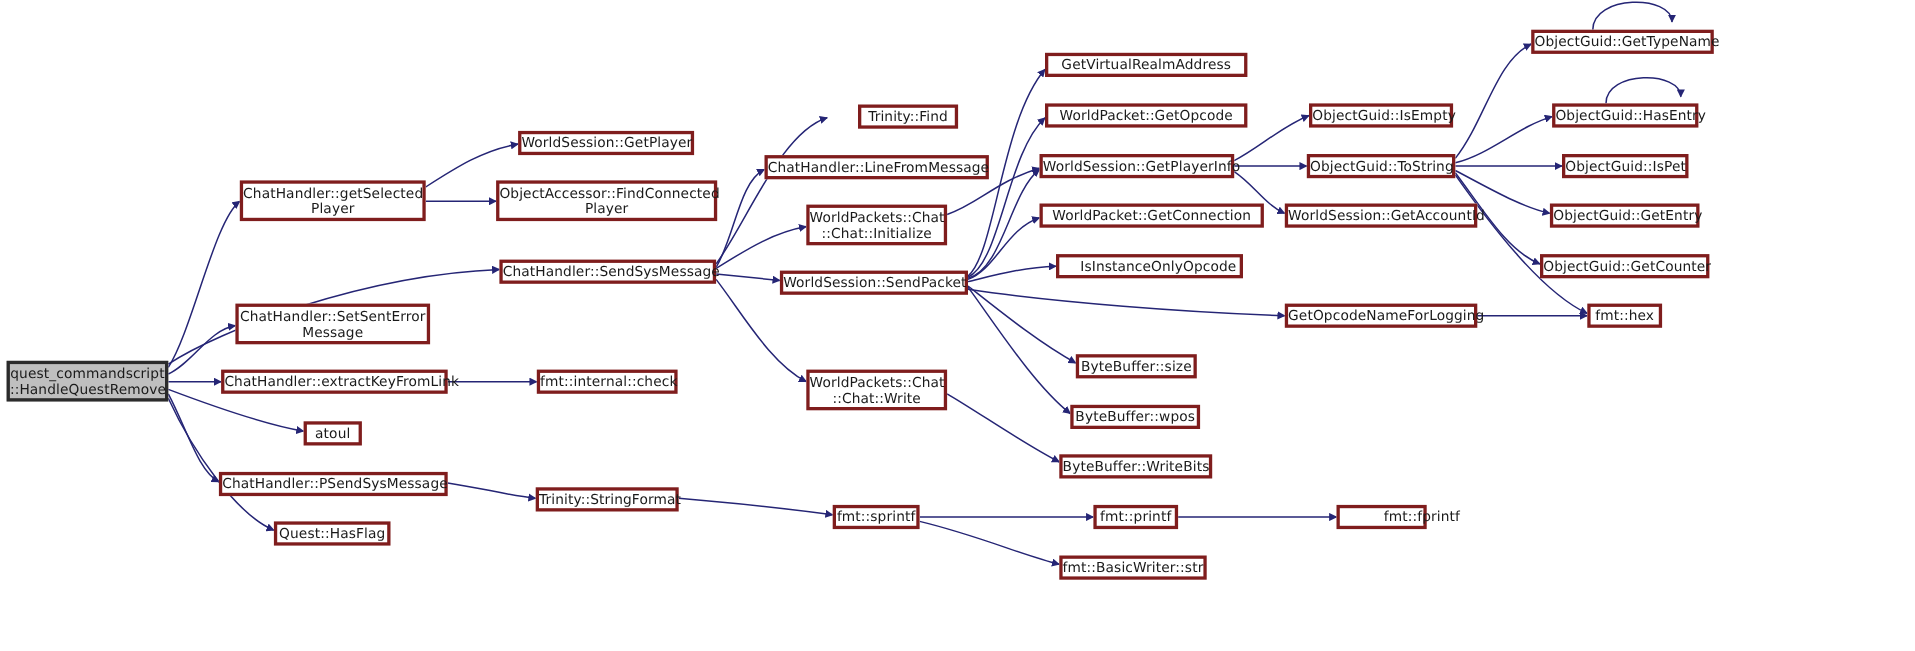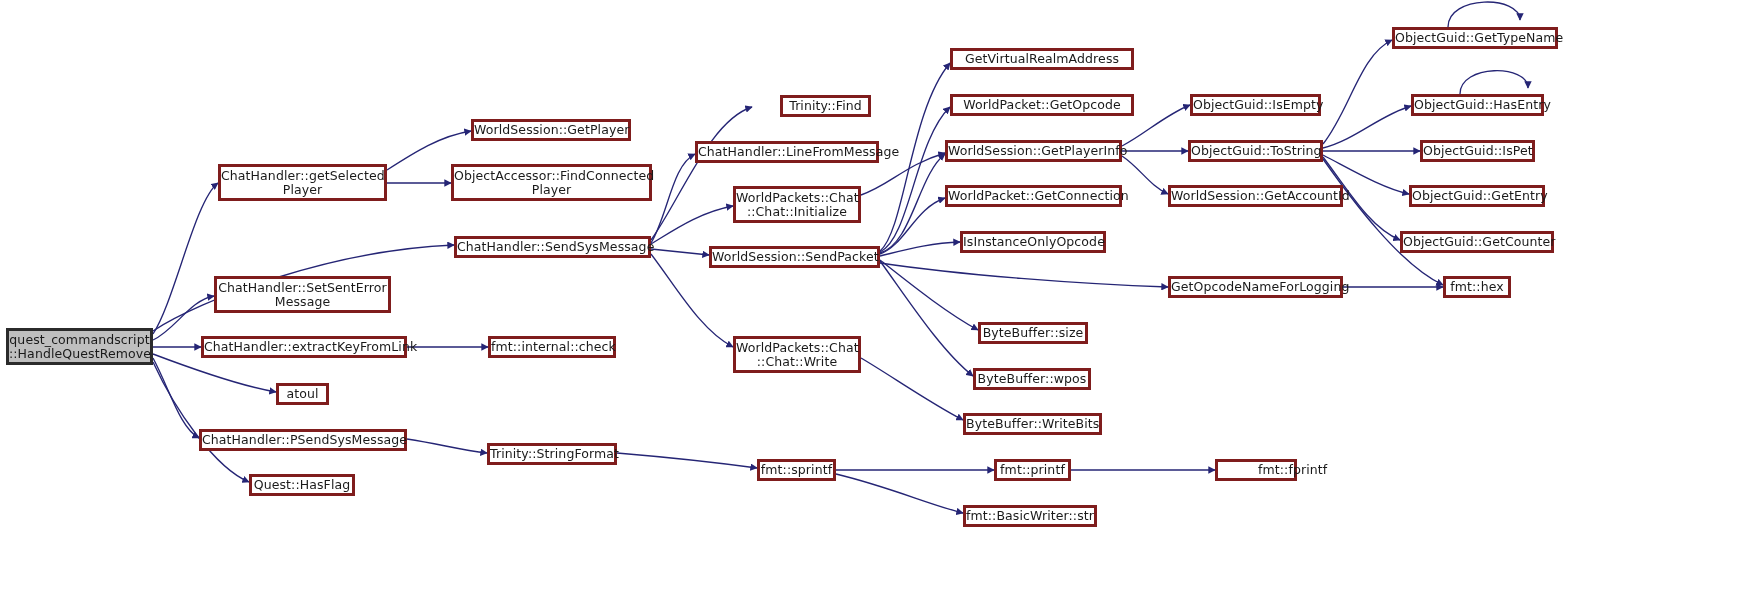--- a/index.html
+++ b/index.html
@@ -117,32 +117,32 @@
       <div class="node" style="left: 276px; top: 383px; width: 53px; height: 22px;"><span class="lbl">atoul</span></div>
       <div class="node" style="left: 199px; top: 429px; width: 208px; height: 22px;"><span class="lbl">ChatHandler::PSendSysMessage</span></div>
       <div class="node" style="left: 249px; top: 474px; width: 106px; height: 22px;"><span class="lbl">Quest::HasFlag</span></div>
       <div class="node" style="left: 471px; top: 119px; width: 160px; height: 22px;"><span class="lbl">WorldSession::GetPlayer</span></div>
       <div class="node" style="left: 451px; top: 164px; width: 201px; height: 37px;"><span class="lbl">ObjectAccessor::FindConnected
 Player</span></div>
       <div class="node" style="left: 454px; top: 236px; width: 197px; height: 22px;"><span class="lbl">ChatHandler::SendSysMessage</span></div>
       <div class="node" style="left: 488px; top: 336px; width: 128px; height: 22px;"><span class="lbl">fmt::internal::check</span></div>
       <div class="node" style="left: 487px; top: 443px; width: 130px; height: 22px;"><span class="lbl">Trinity::StringFormat</span></div>
       <div class="node" style="left: 752px; top: 95px; width: 91px; height: 22px; margin-left: 28px;"><span class="lbl">Trinity::Find</span></div>
-      <div class="node" style="left: 695px; top: 141px; width: 184px; height: 22px;"><span class="lbl">ChatHandler::LineFromMessage</span></div>
+      <div class="node" style="left: 695px; top: 141px; width: 204px; height: 22px;"><span class="lbl">ChatHandler::LineFromMessage</span></div>
       <div class="node" style="left: 733px; top: 186px; width: 128px; height: 37px;"><span class="lbl">WorldPackets::Chat
 ::Chat::Initialize</span></div>
       <div class="node" style="left: 709px; top: 246px; width: 171px; height: 22px;"><span class="lbl">WorldSession::SendPacket</span></div>
       <div class="node" style="left: 733px; top: 336px; width: 128px; height: 37px;"><span class="lbl">WorldPackets::Chat
 ::Chat::Write</span></div>
       <div class="node" style="left: 757px; top: 459px; width: 79px; height: 22px;"><span class="lbl">fmt::sprintf</span></div>
       <div class="node" style="left: 950px; top: 48px; width: 184px; height: 22px;"><span class="lbl">GetVirtualRealmAddress</span></div>
       <div class="node" style="left: 950px; top: 94px; width: 184px; height: 22px;"><span class="lbl">WorldPacket::GetOpcode</span></div>
       <div class="node" style="left: 945px; top: 140px; width: 177px; height: 22px;"><span class="lbl">WorldSession::GetPlayerInfo</span></div>
-      <div class="node" style="left: 945px; top: 185px; width: 177px; height: 22px;"><span class="lbl">WorldPacket::GetConnection</span></div>
-      <div class="node" style="left: 960px; top: 231px; width: 146px; height: 22px; text-align: right;"><span class="lbl">IsInstanceOnlyOpcode</span></div>
+      <div class="node" style="left: 945px; top: 185px; width: 204px; height: 22px;"><span class="lbl">WorldPacket::GetConnection</span></div>
+      <div class="node" style="left: 960px; top: 231px; width: 170px; height: 22px; text-align: right;"><span class="lbl">IsInstanceOnlyOpcode</span></div>
       <div class="node" style="left: 978px; top: 322px; width: 110px; height: 22px;"><span class="lbl">ByteBuffer::size</span></div>
       <div class="node" style="left: 973px; top: 368px; width: 118px; height: 22px;"><span class="lbl">ByteBuffer::wpos</span></div>
       <div class="node" style="left: 963px; top: 413px; width: 139px; height: 22px;"><span class="lbl">ByteBuffer::WriteBits</span></div>
       <div class="node" style="left: 994px; top: 459px; width: 77px; height: 22px;"><span class="lbl">fmt::printf</span></div>
       <div class="node" style="left: 963px; top: 505px; width: 134px; height: 22px;"><span class="lbl">fmt::BasicWriter::str</span></div>
       <div class="node" style="left: 1190px; top: 94px; width: 131px; height: 22px;"><span class="lbl">ObjectGuid::IsEmpty</span></div>
       <div class="node" style="left: 1188px; top: 140px; width: 135px; height: 22px;"><span class="lbl">ObjectGuid::ToString</span></div>
       <div class="node" style="left: 1168px; top: 185px; width: 175px; height: 22px;"><span class="lbl">WorldSession::GetAccountId</span></div>
       <div class="node" style="left: 1168px; top: 276px; width: 175px; height: 22px;"><span class="lbl">GetOpcodeNameForLogging</span></div>
       <div class="node" style="left: 1215px; top: 459px; width: 82px; height: 22px; padding-left: 40px;"><span class="lbl">fmt::fprintf</span></div>

